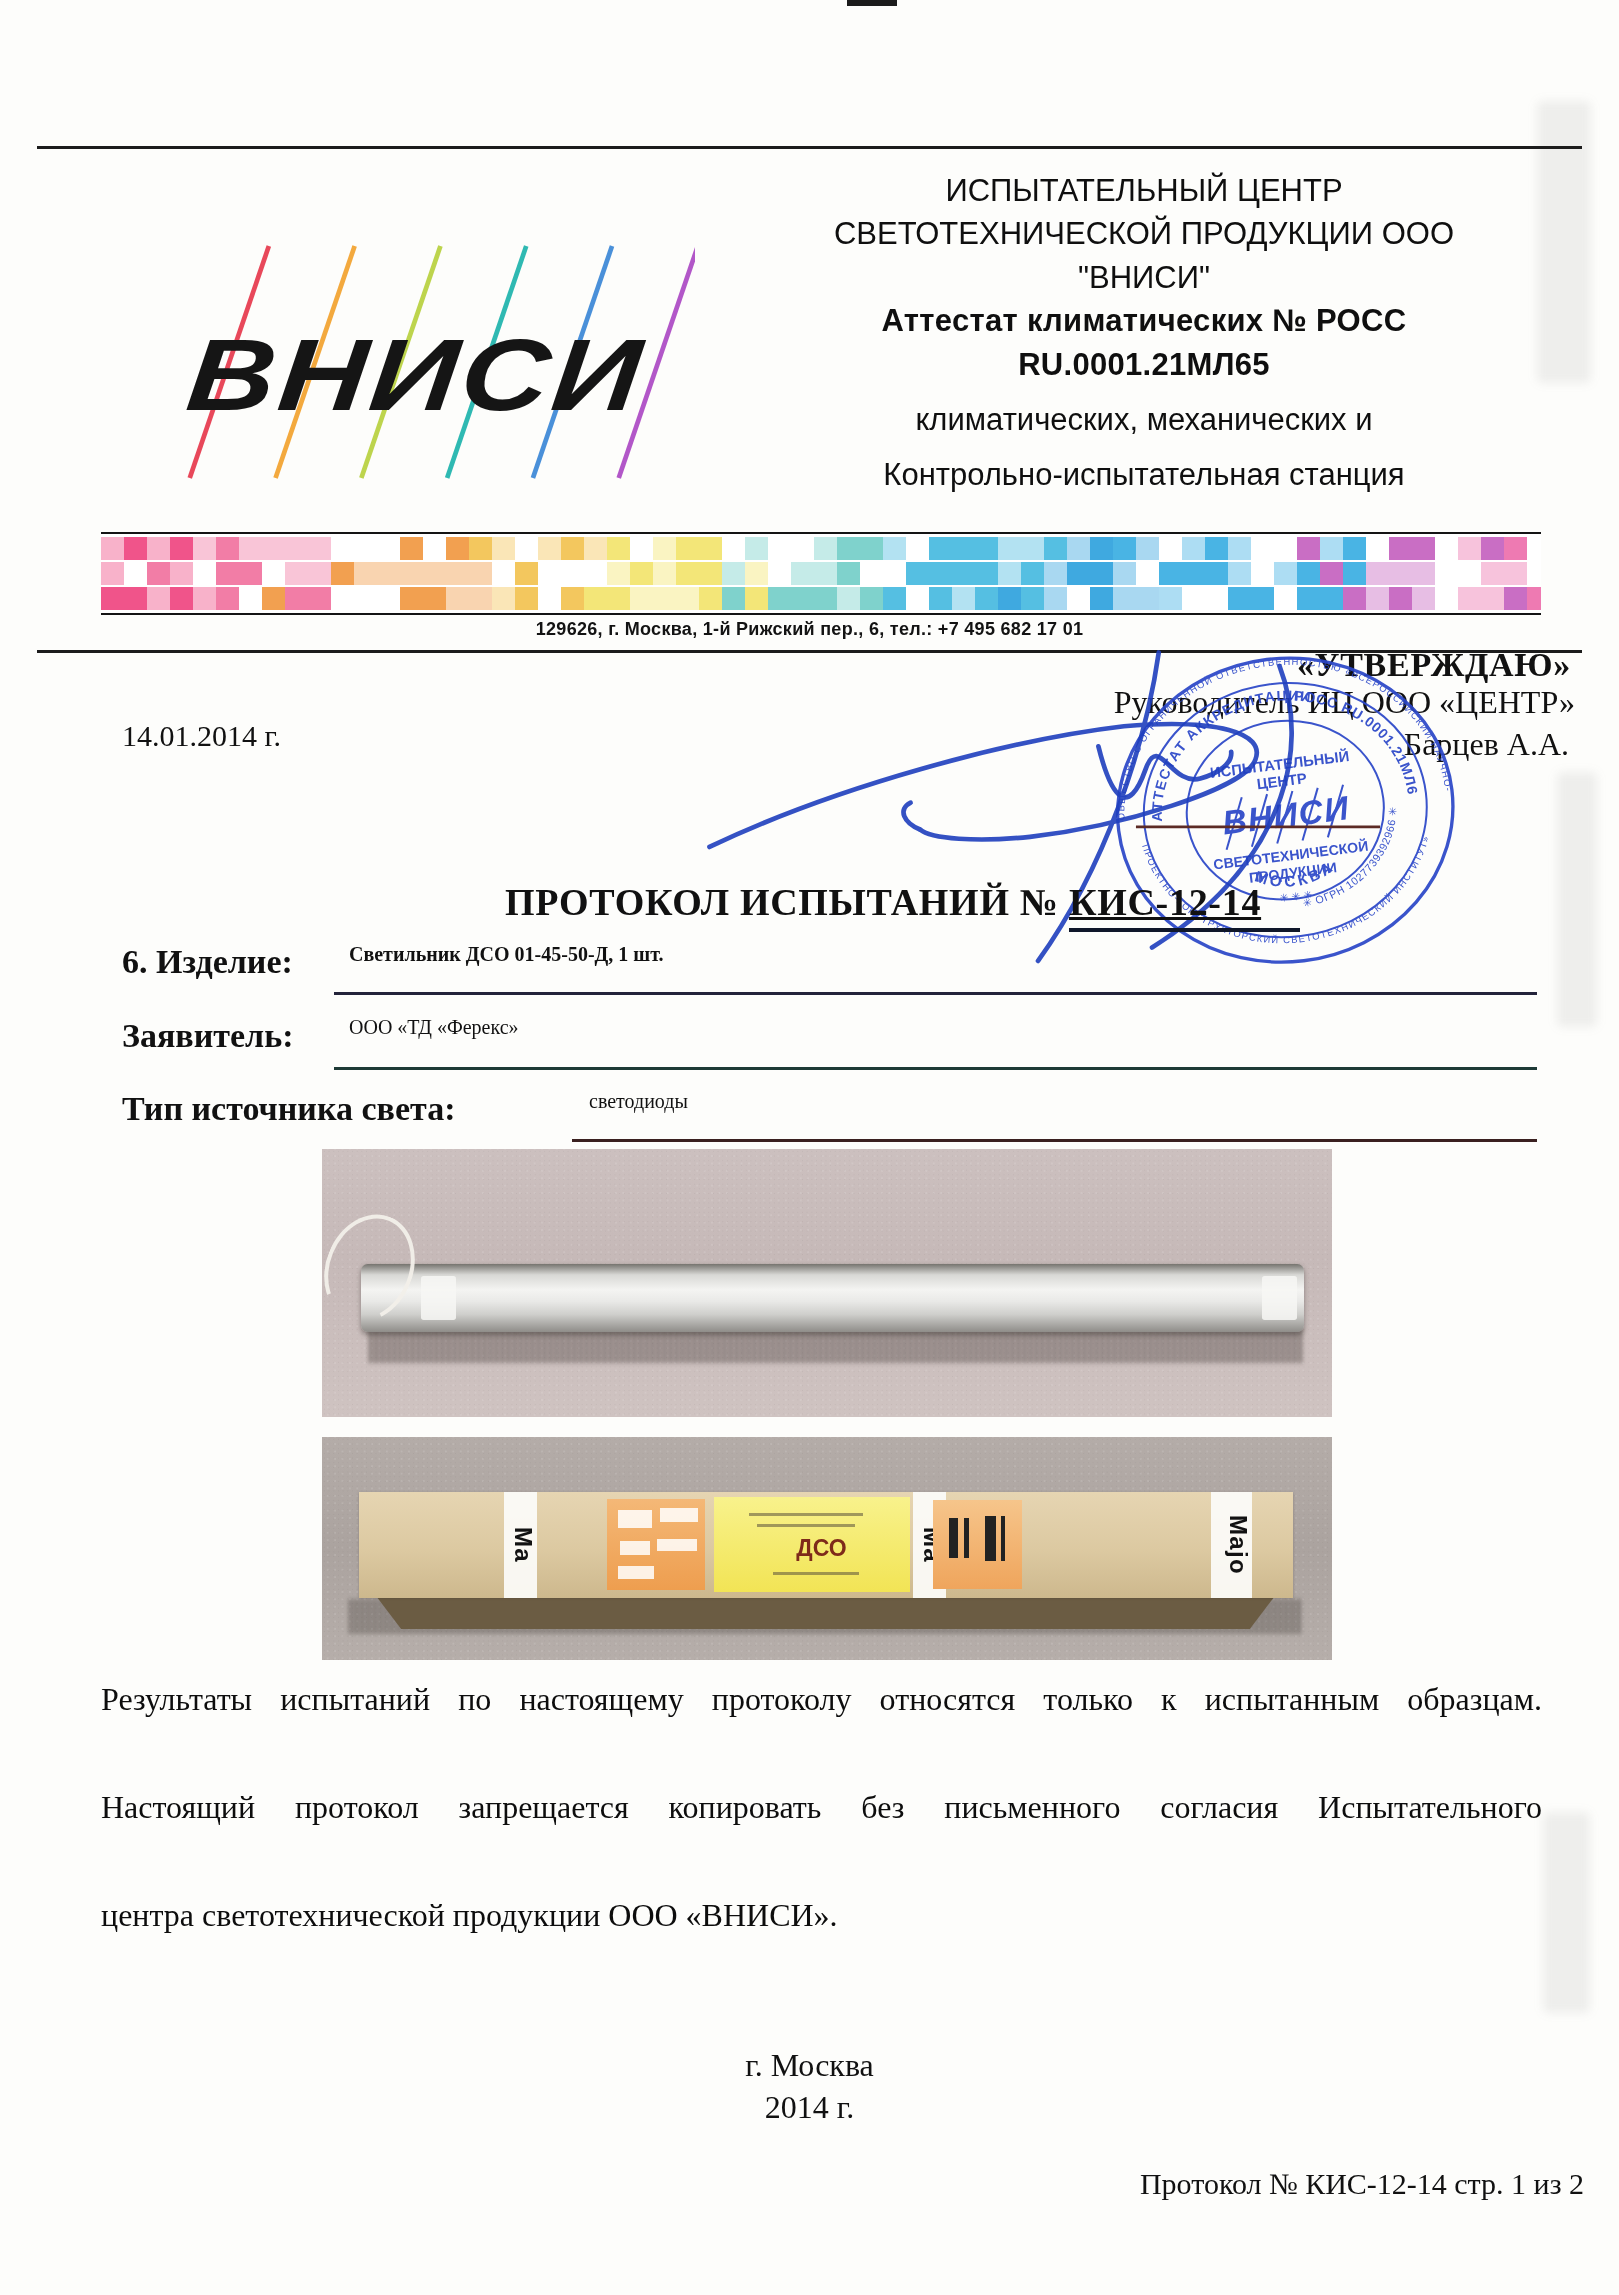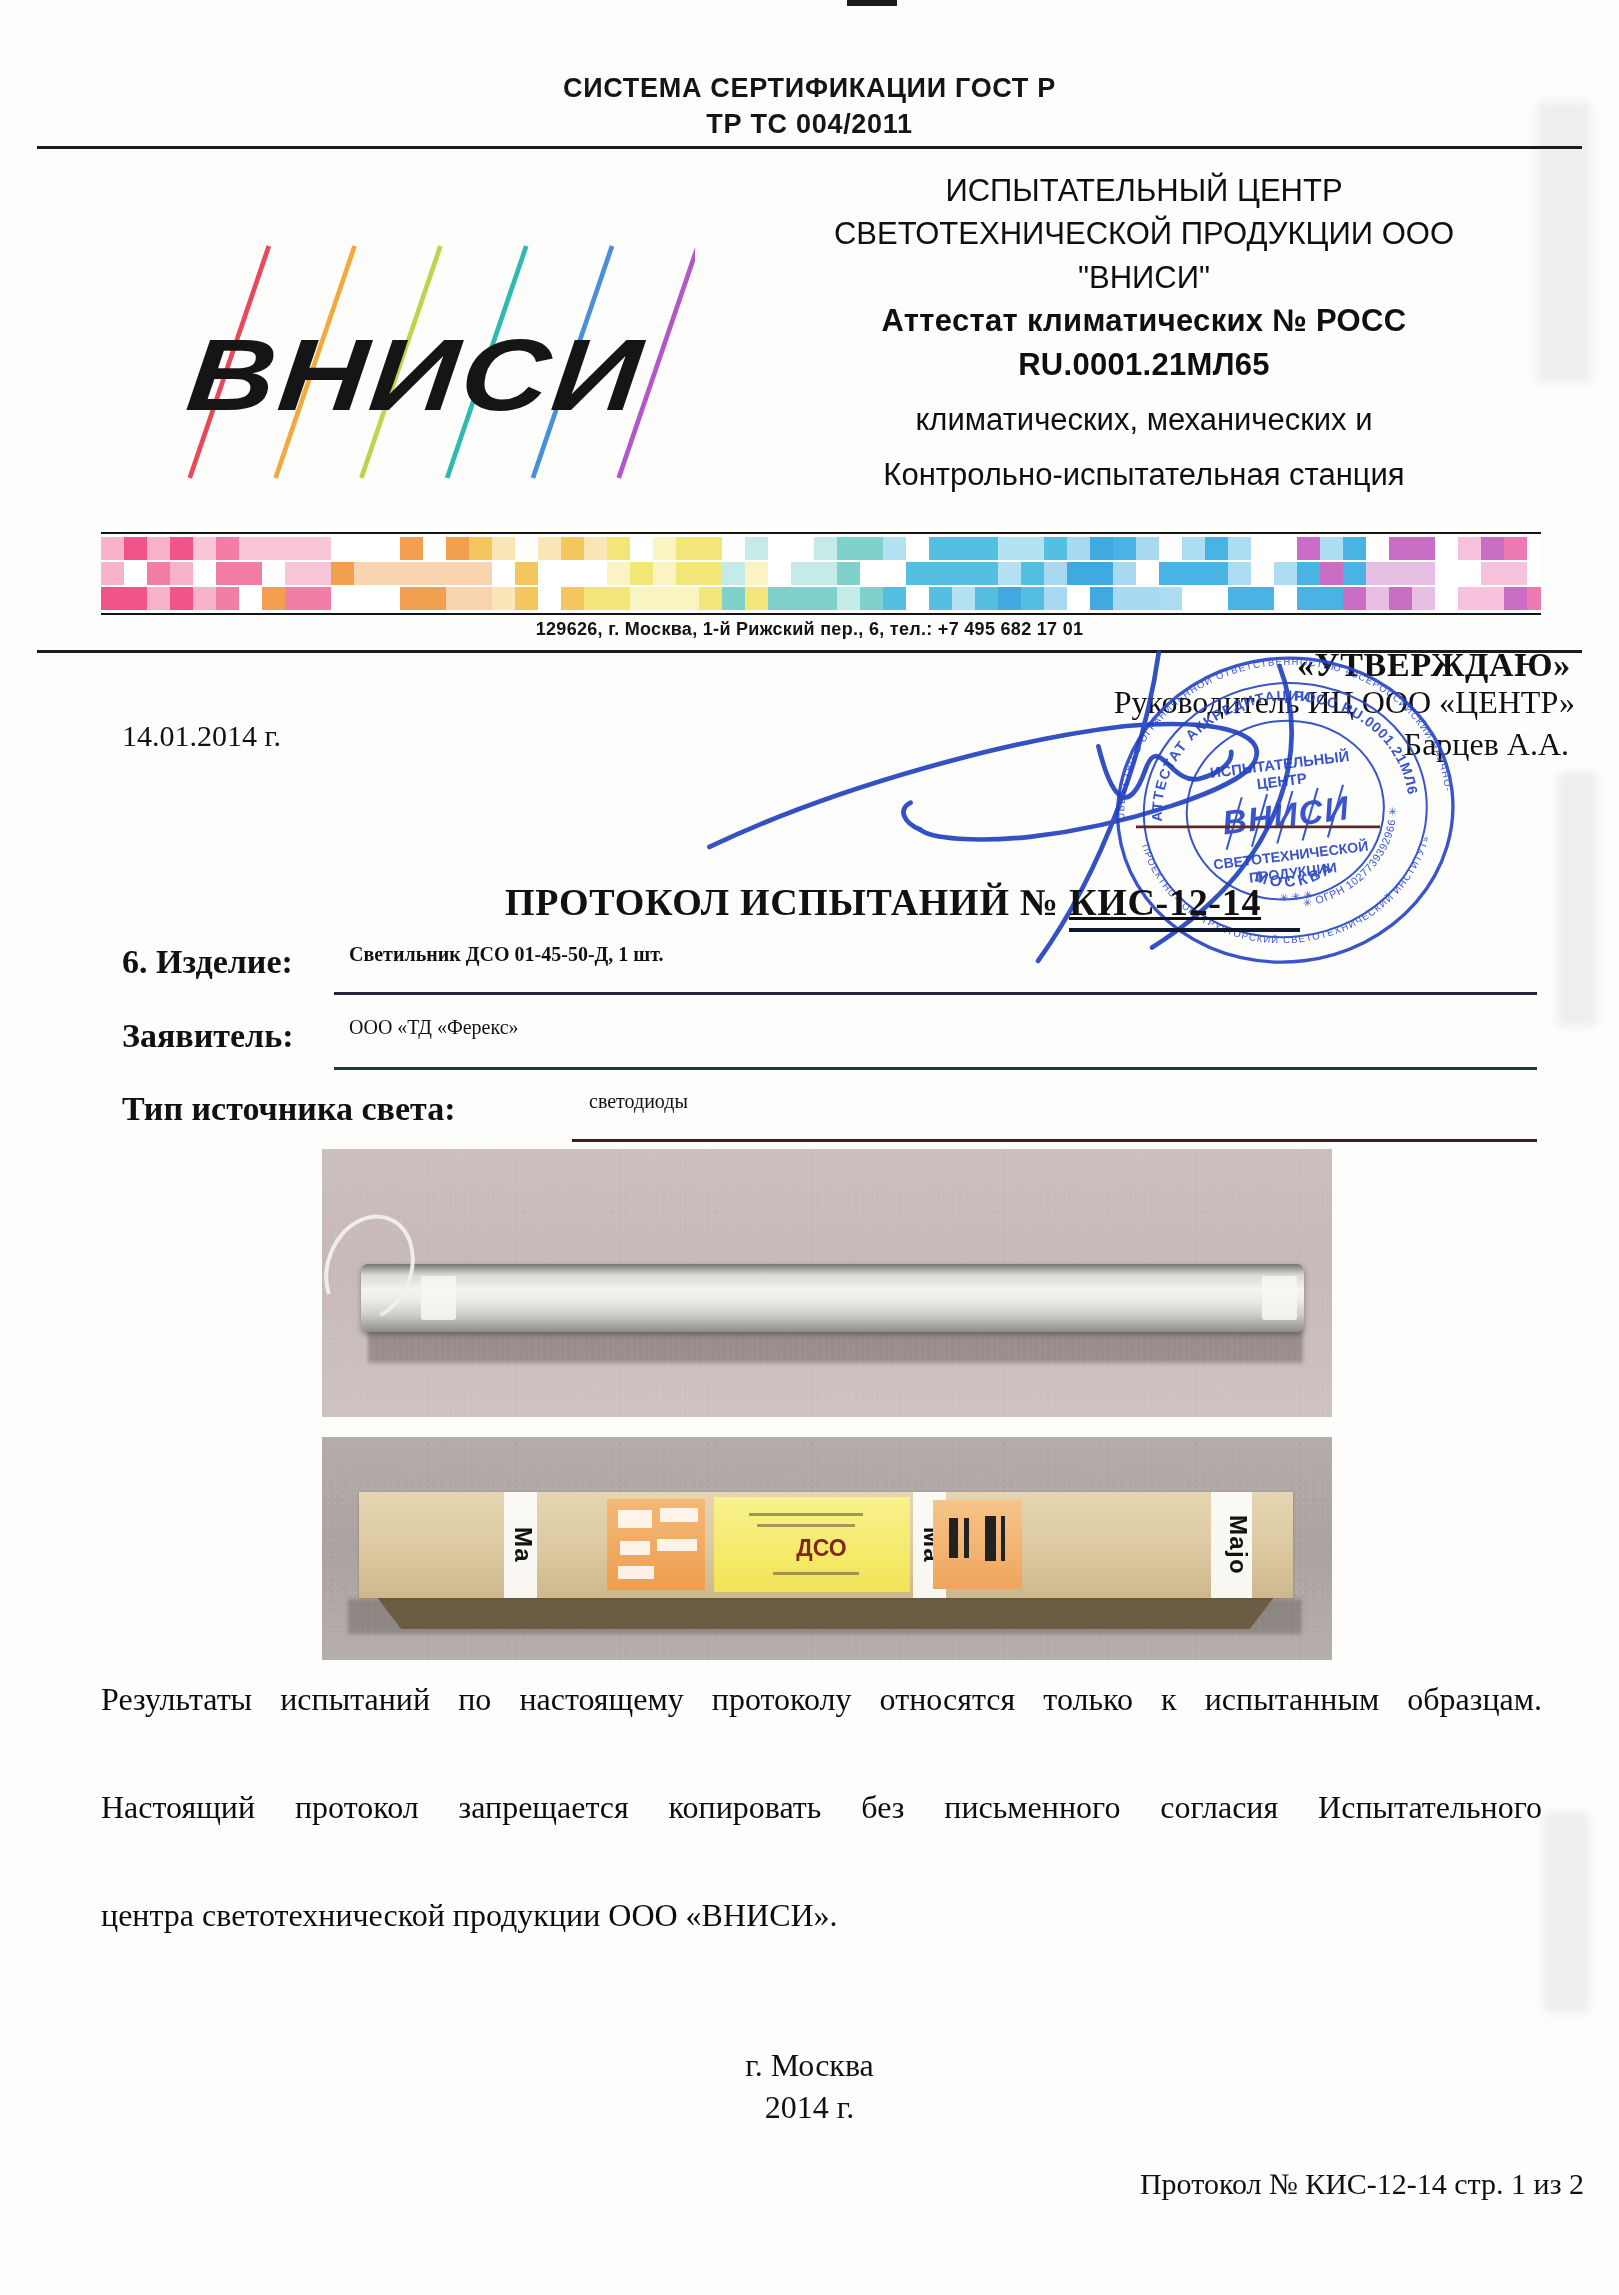--- a/index.html
+++ b/index.html
@@ -115,24 +115,20 @@
 </head>
 <body>
 
 <div id="page">
 
   <div id="dash" class="abs"></div>
   <div class="ghost abs" style="left:1537px;top:101px;width:54px;height:282px;"></div>
   <div class="ghost abs" style="left:1557px;top:772px;width:40px;height:255px;"></div>
   <div class="ghost abs" style="left:1543px;top:1812px;width:47px;height:201px;"></div>
 
-  <div id="hdr" class="abs ctr sans b">
-    <div>СИСТЕМА СЕРТИФИКАЦИИ ГОСТ Р</div>
-    <div>ТР ТС 004/2011</div>
-  </div>
   <div id="rule1" class="abs rule"></div>
 
   <div id="logo" class="abs">
     <svg width="544" height="248" viewBox="0 0 810 370">
       <g id="logo-stripes">
           <line x1="57" y1="358" x2="175" y2="12" stroke="#e8485a" stroke-width="7"></line>
           <line x1="185" y1="358" x2="303" y2="12" stroke="#f3a93e" stroke-width="7"></line>
           <line x1="313" y1="358" x2="431" y2="12" stroke="#bdd44d" stroke-width="7"></line>
           <line x1="441" y1="358" x2="559" y2="12" stroke="#2fb9b2" stroke-width="7"></line>
           <line x1="569" y1="358" x2="687" y2="12" stroke="#4a90d9" stroke-width="7"></line>

